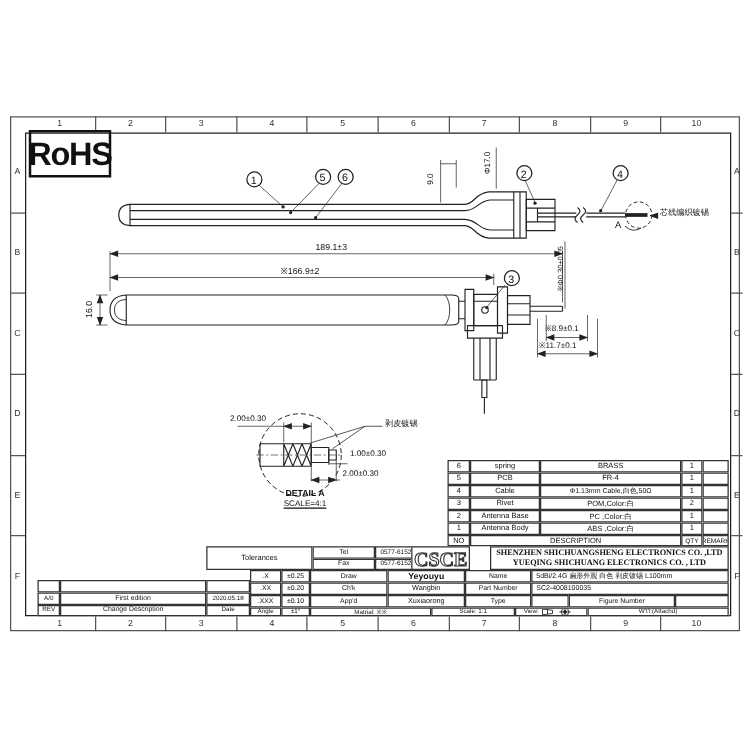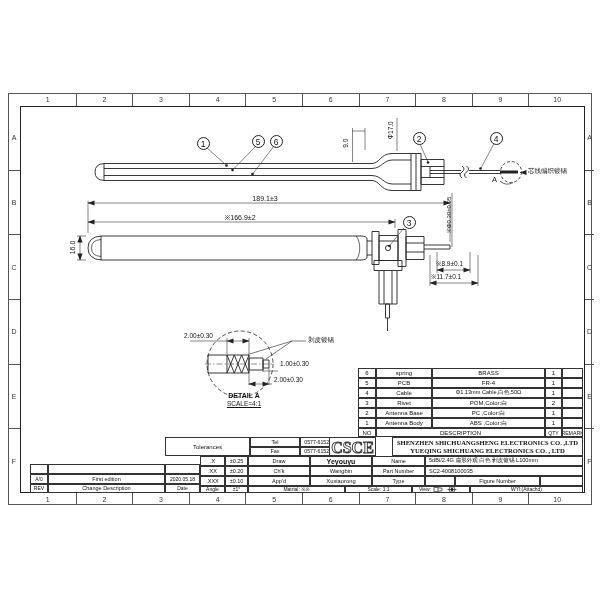--- a/index.html
+++ b/index.html
@@ -65,20 +65,23 @@
   </div>
   <div class="gridstrip v" style="left:585px;top:106px;width:9px;height:387px;">
     <span class="gc">A</span>
       <span class="gc">B</span>
       <span class="gc">C</span>
       <span class="gc">D</span>
       <span class="gc">E</span>
       <span class="gc">F</span>
   </div>
 
+  <div id="rohs">
+      <span>RoHS</span>
+    </div>
 
   <svg class="abs" style="left:0;top:0" width="600" height="600" viewBox="0 0 600 600">
     <defs>
       <marker id="arr" markerWidth="8" markerHeight="8" refX="7" refY="4" orient="auto-start-reverse" markerUnits="userSpaceOnUse">
         <path d="M0.5,1.4 L7.5,4 L0.5,6.6 Z" fill="#222"></path>
       </marker>
     </defs>
 
     <g stroke="#222" stroke-width="0.9" fill="none">
       <path d="M104,163.5 H372 M104,168.5 H372 M104,175.5 H372 M104,180.5 H372 M104,163.5 V180.5"></path>

